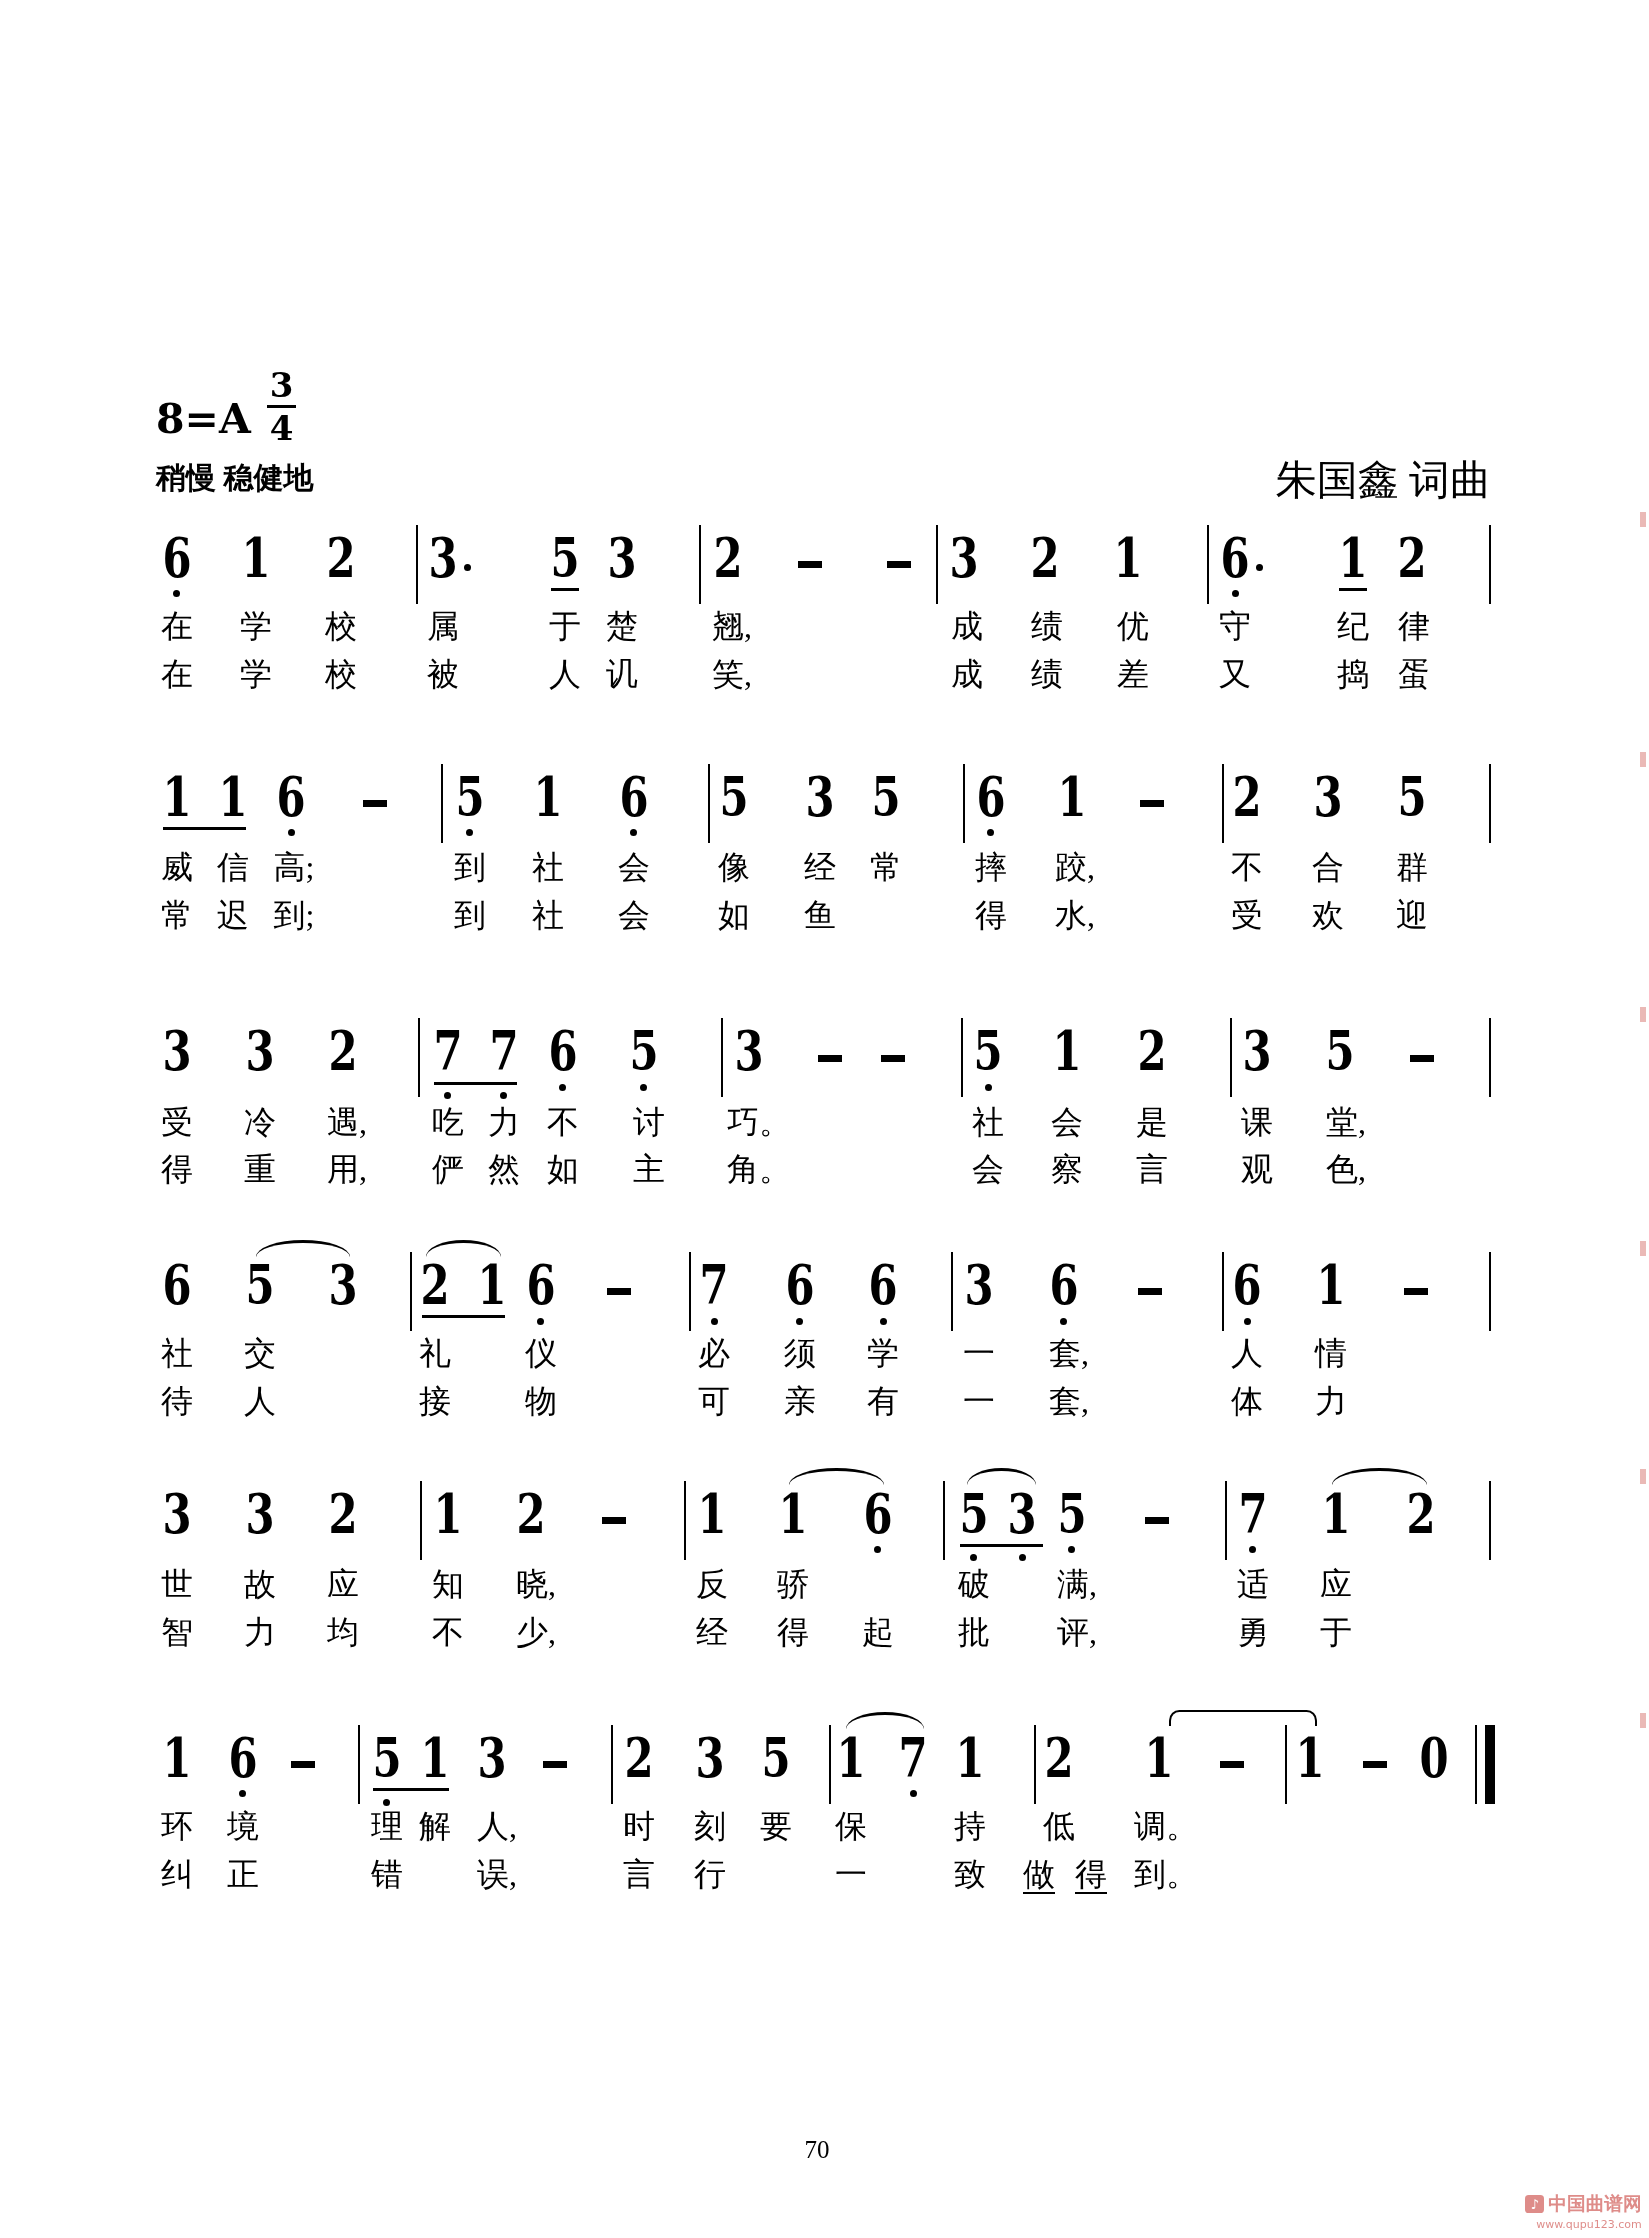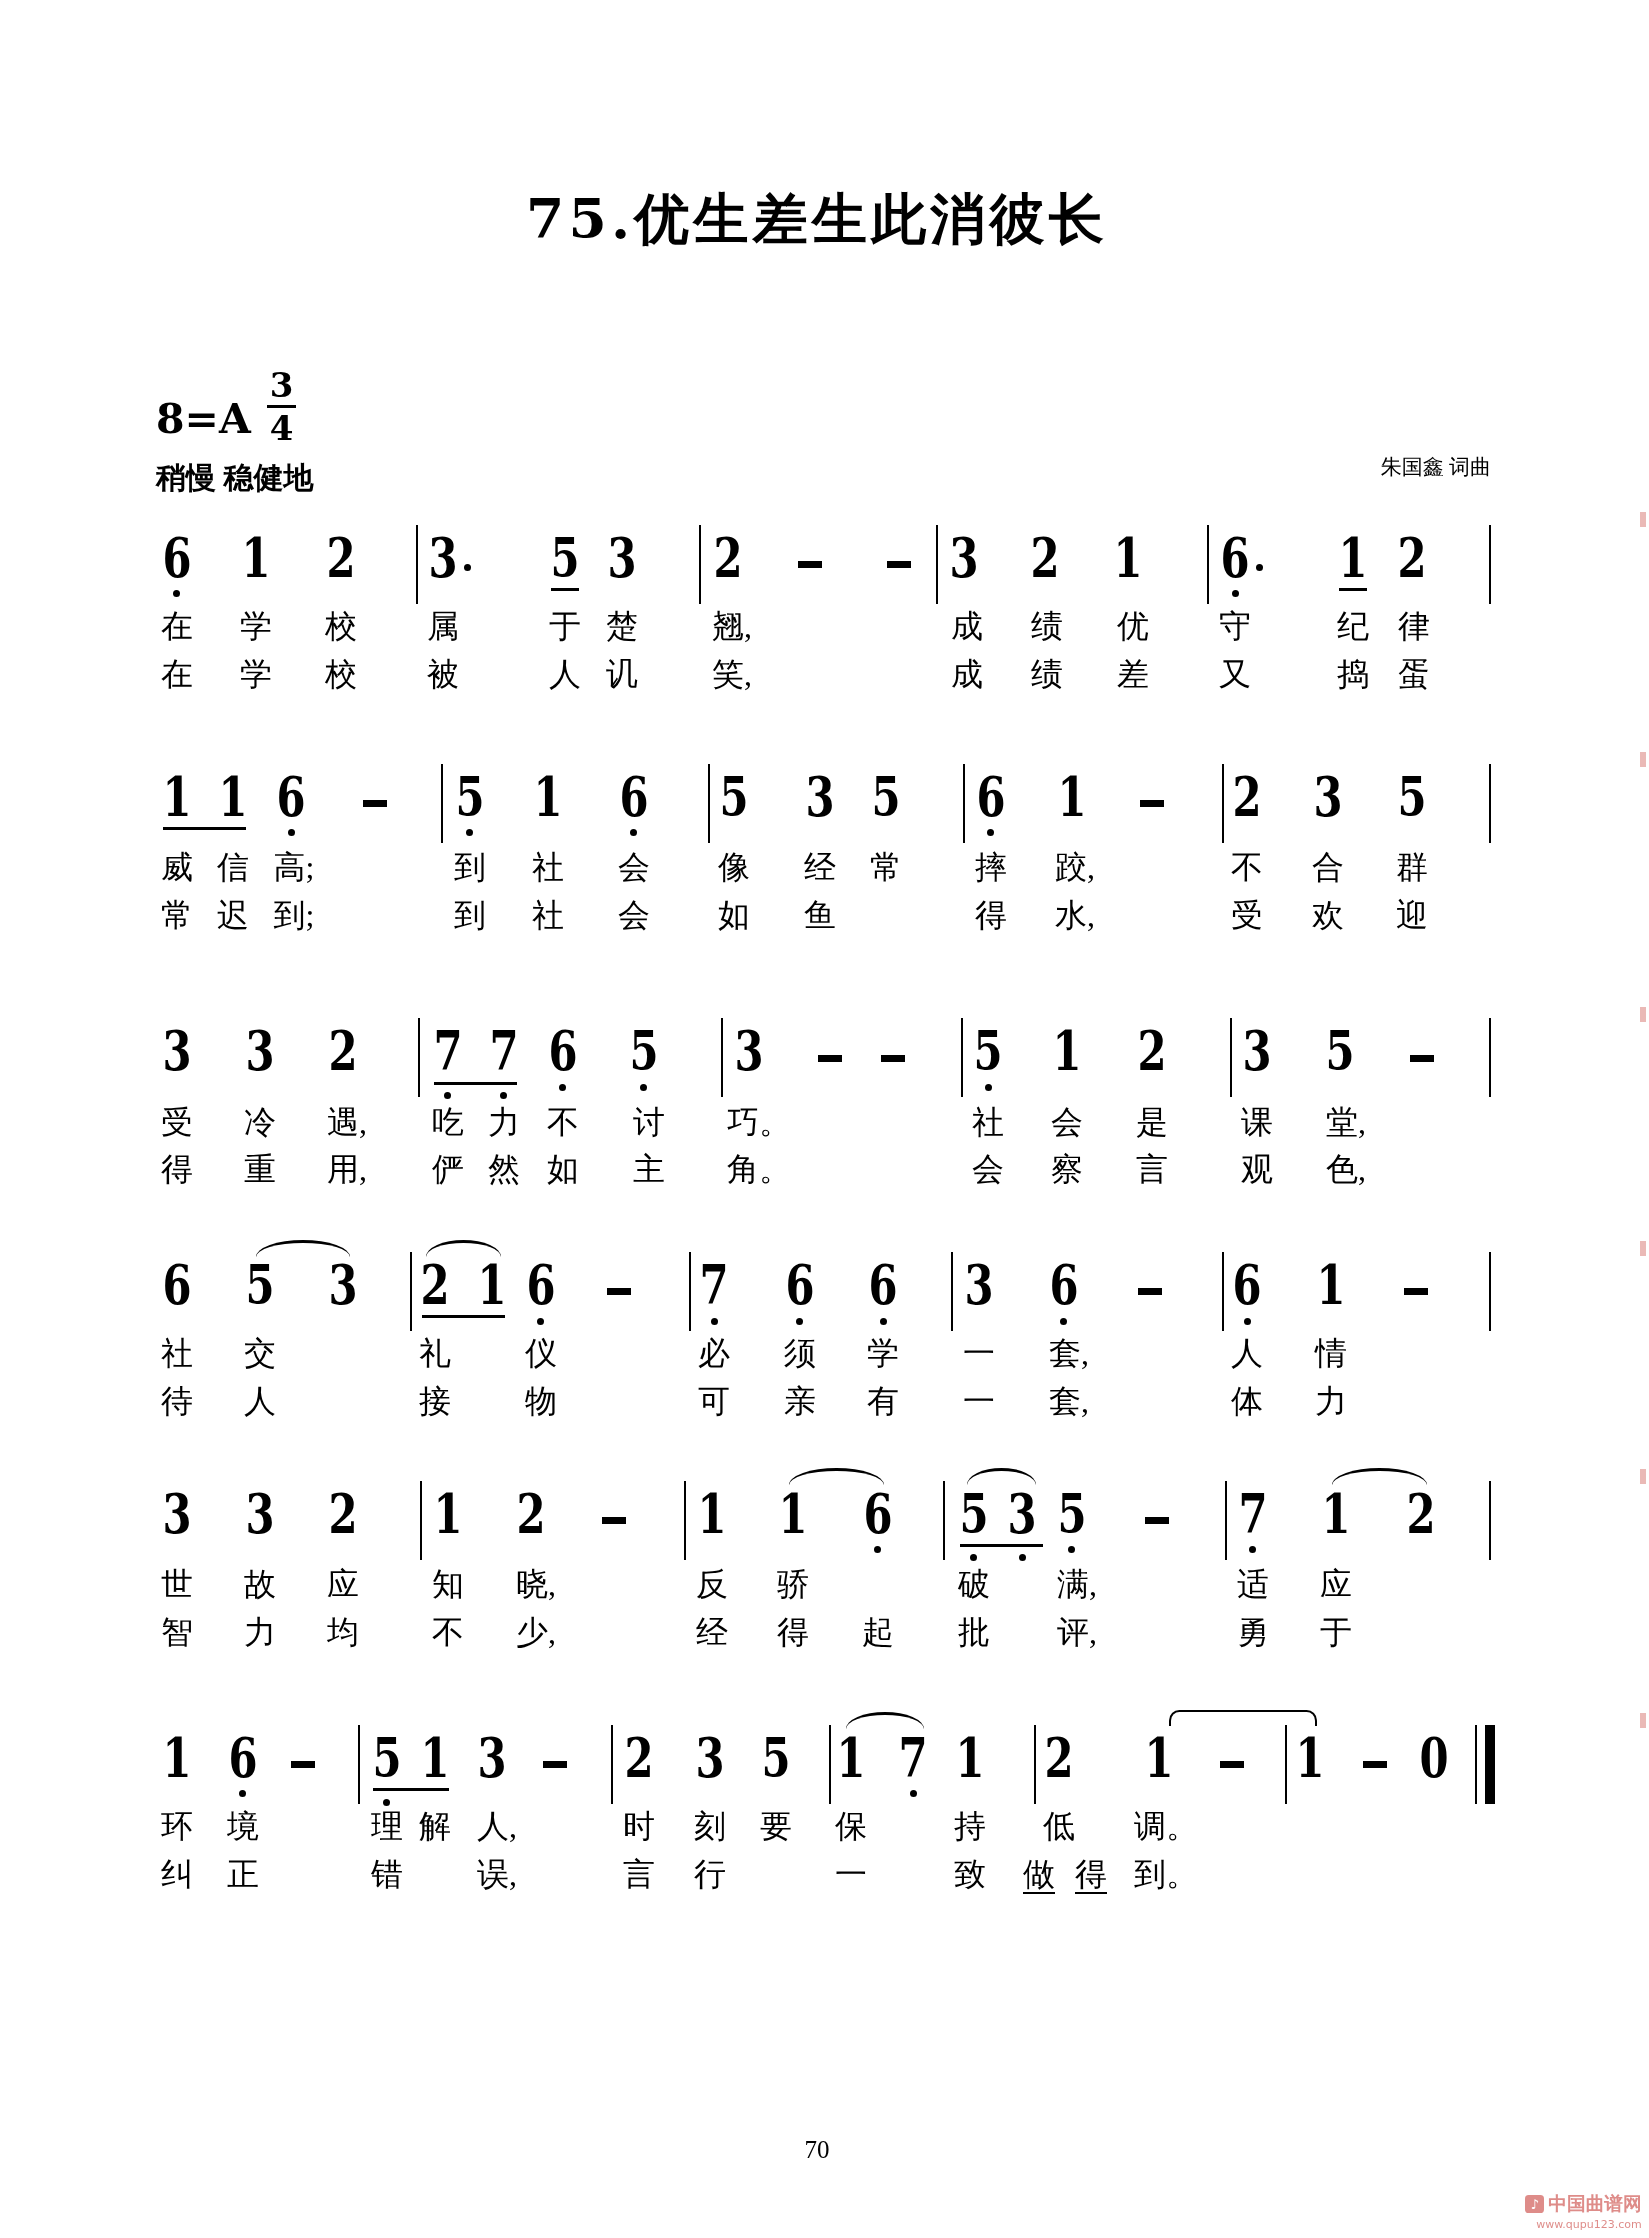--- a/index.html
+++ b/index.html
@@ -23,21 +23,21 @@
   }
   .timesig{position:absolute;left:258px;top:367px;width:47px;text-align:center;}
   .ts-num,.ts-den{font-size:34px;font-weight:700;line-height:36px;font-family:"DejaVu Serif",serif;}
   .ts-line{width:29px;height:3.1px;background:#000;margin:2.1px auto;}
   .tempo{
     position:absolute;left:156px;top:458px;
     font-size:30px;font-weight:700;white-space:nowrap;
   }
   .credit{
     position:absolute;left:1491px;top:453px;transform:translateX(-100%);
-    font-size:21px;white-space:nowrap;
+    font-size:41px;white-space:nowrap;
   }
   .note{
     position:absolute;font-family:"DejaVu Serif",serif;
     font-size:55px;line-height:55px;font-weight:700;
     transform:translateX(-50%) scaleX(0.76);transform-origin:center top;
     white-space:nowrap;
   }
   .dash{position:absolute;width:24px;height:7.3px;background:#000;}
   .barline{position:absolute;width:2.1px;height:79px;background:#000;}
   .barthick{position:absolute;width:10.4px;height:79px;background:#000;}
@@ -73,21 +73,20 @@
     text-align:center;font-family:"DejaVu Sans",sans-serif;
   }
   .wm-site{font-size:18.7px;font-weight:700;white-space:nowrap;}
   .wm-url{font-size:11px;margin-top:1px;font-family:"DejaVu Sans",sans-serif;}
   .edgemark{position:absolute;left:1640px;width:6.2px;height:14.5px;background:rgba(201,70,64,0.38);}
 </style>
 </head>
 <body>
 
 <div id="page">
-  <div class="title">75.优生差生此消彼长</div>
   <div class="keysig">8=A</div>
   <div class="timesig">
     <div class="ts-num">3</div>
     <div class="ts-line"></div>
     <div class="ts-den">4</div>
   </div>
   <div class="tempo">稍慢 稳健地</div>
   <div class="credit">朱国鑫 词曲</div>
 
   <div id="score">

